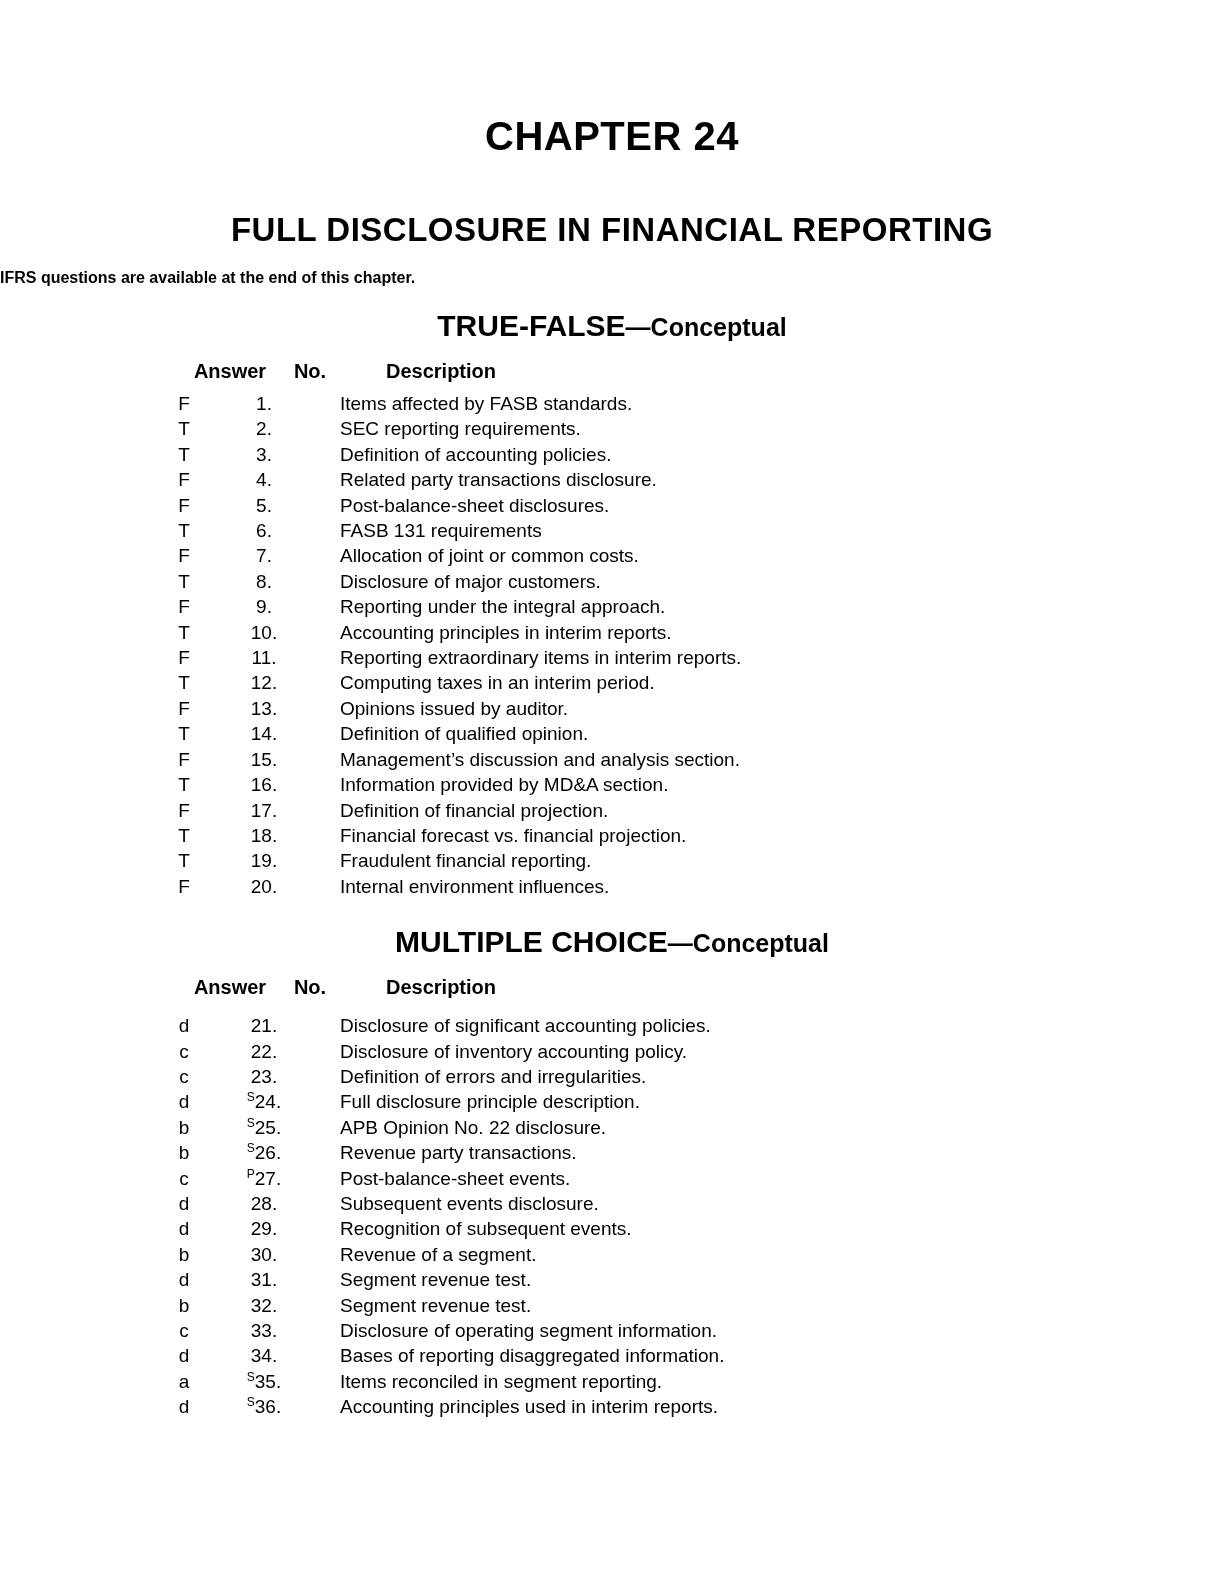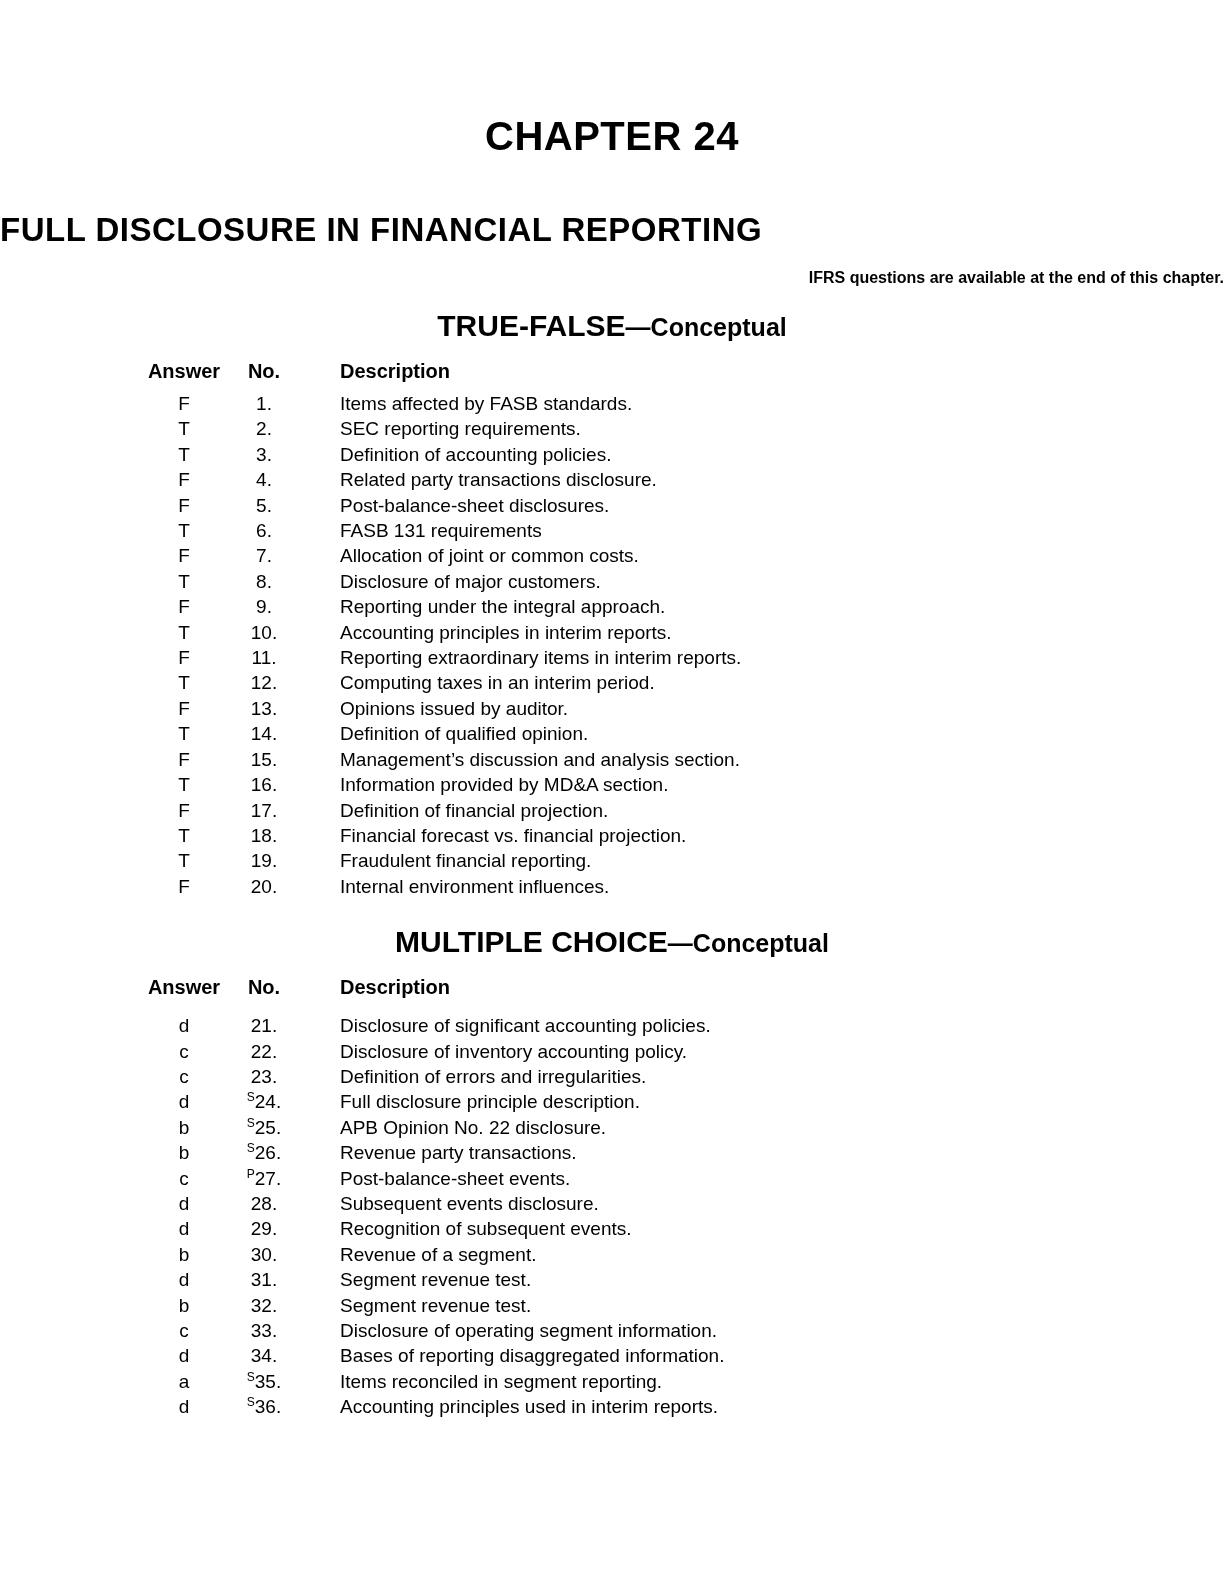--- a/index.html
+++ b/index.html
@@ -13,48 +13,49 @@
   }
   .page { padding-top: 114px; }
 
   .chapter-title {
     text-align: center;
     font-size: 40px;
     font-weight: bold;
     letter-spacing: 0.5px;
   }
   .doc-title {
-    text-align: left;
+    text-align: center;
     font-size: 33px;
     font-weight: bold;
     margin-top: 52px;
     letter-spacing: 0.5px;
   }
   .note {
-    text-align: right;
+    text-align: left;
     font-size: 16px;
     font-weight: bold;
     margin-top: 20px;
   }
 
   .section-title {
     text-align: center;
     margin-top: 22px;
     line-height: 34px;
     white-space: nowrap;
   }
   .section-title .main { font-size: 30px; font-weight: bold; text-align: center; }
   .section-title .sub  { font-size: 25px; font-weight: bold; }
 
   .table-header {
     display: flex;
     font-weight: bold;
     font-size: 20px;
     line-height: 25px;
     margin-top: 12px;
+    margin-left: 46px;
   }
   .rows { margin-top: 7px; }
   .sec-2 { margin-top: 26px; }
   .sec-2 .rows { margin-top: 13px; }
 
   .qrow {
     display: flex;
     font-size: 19px;
     line-height: 25.4px;
   }

